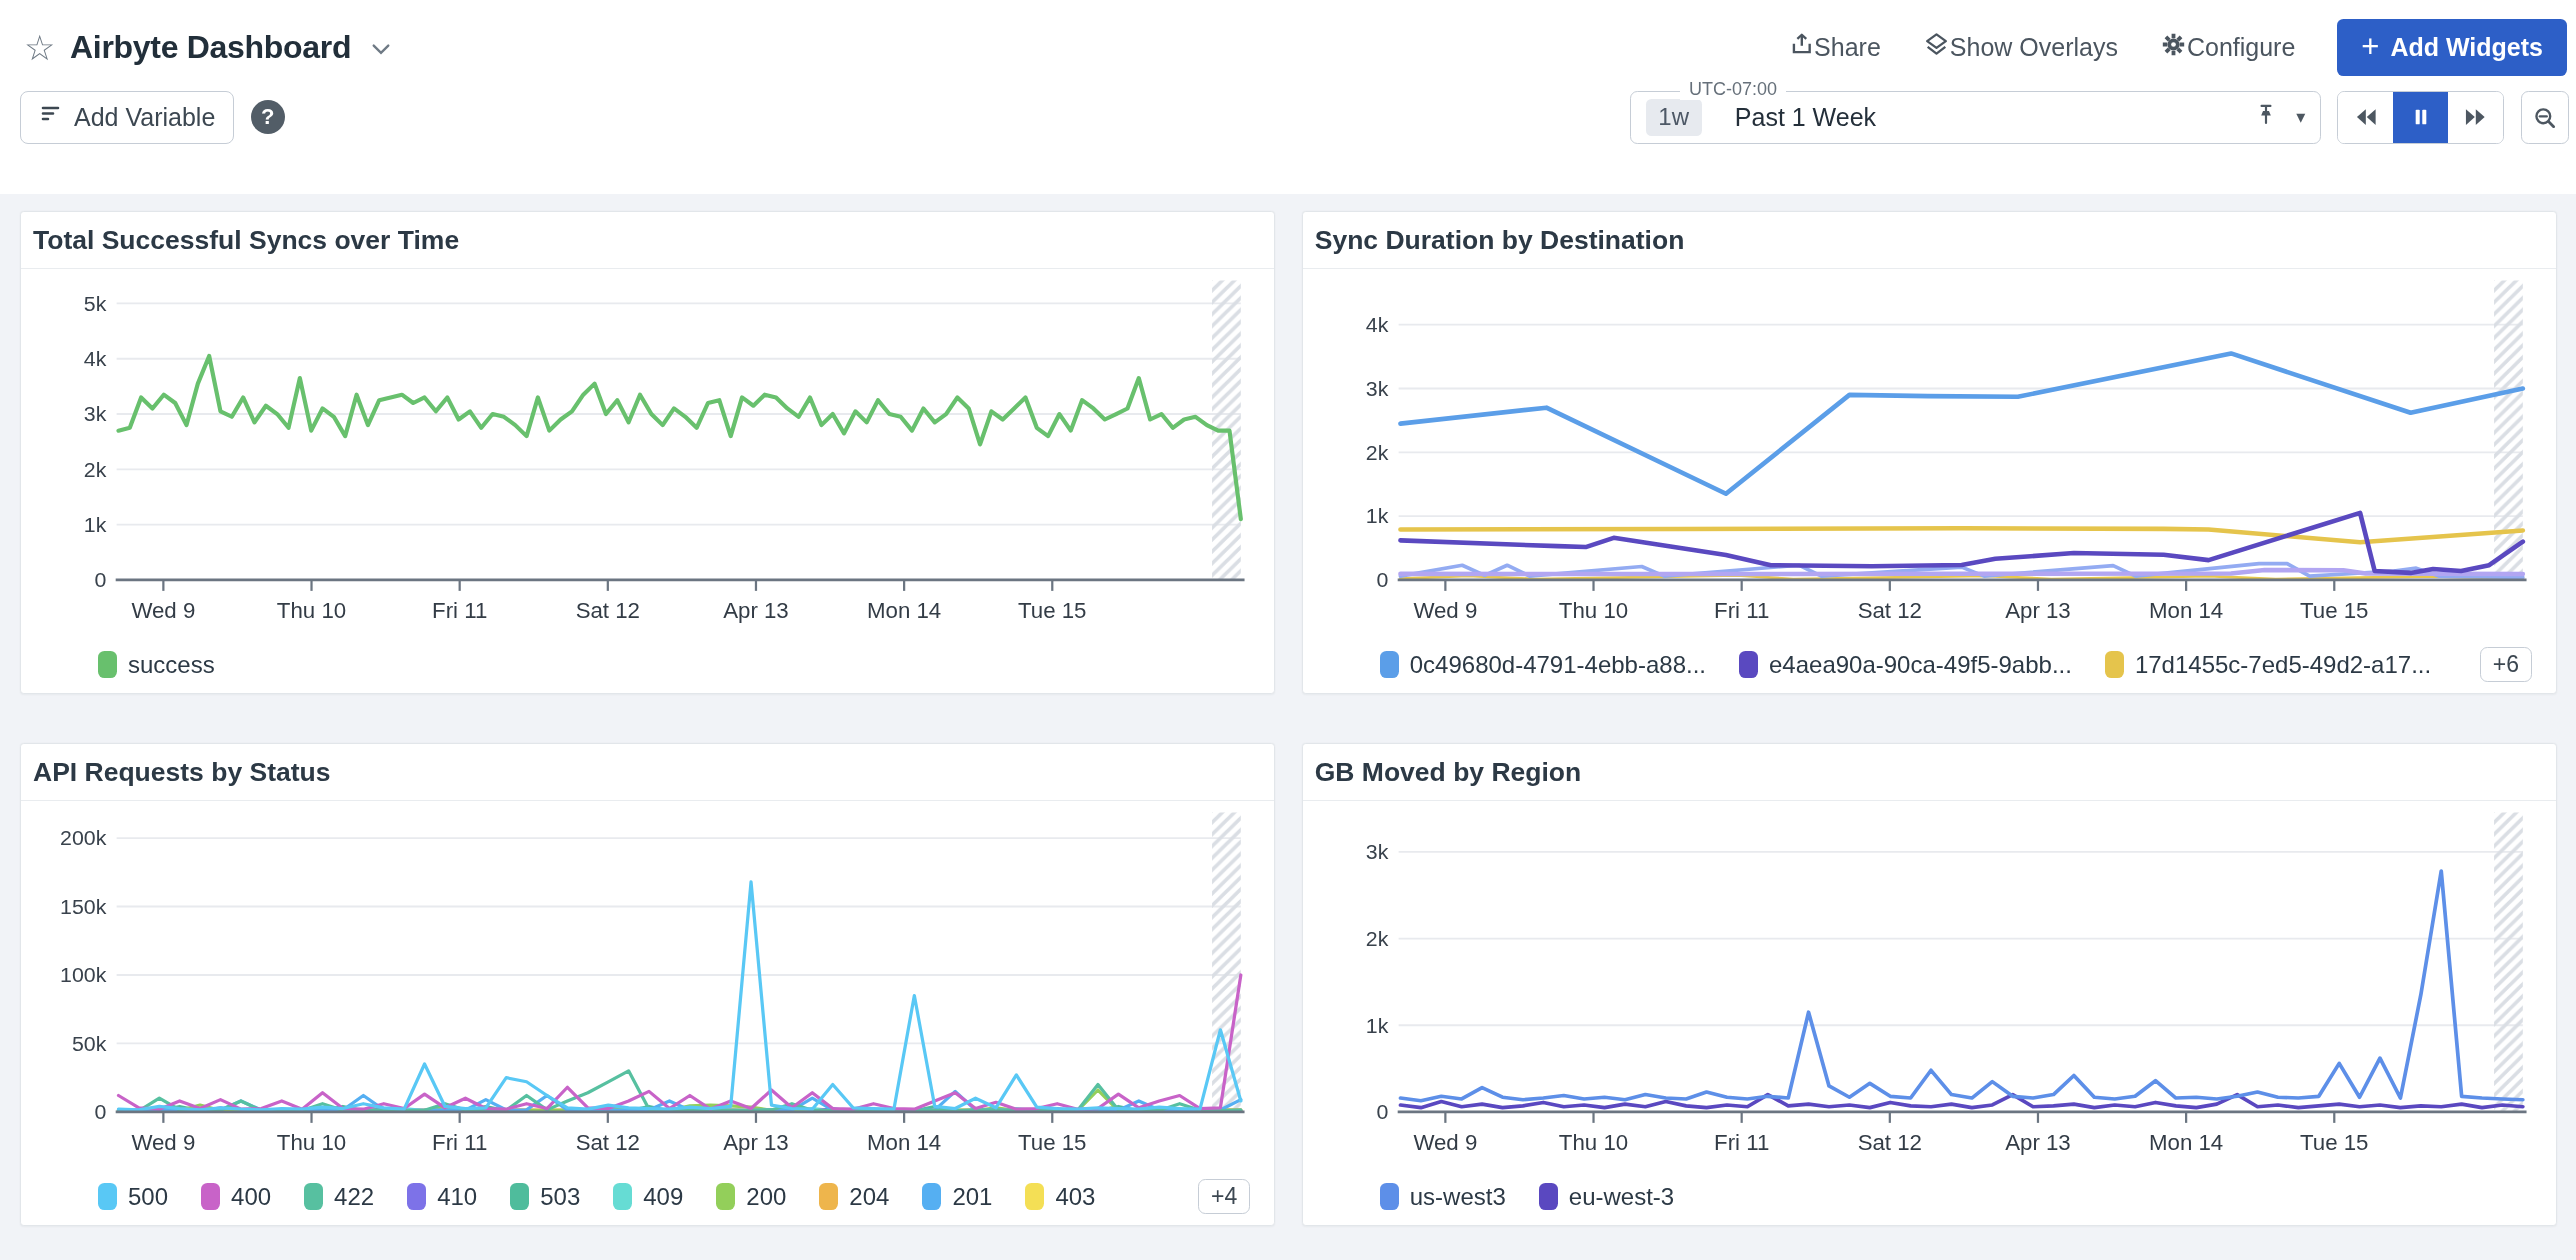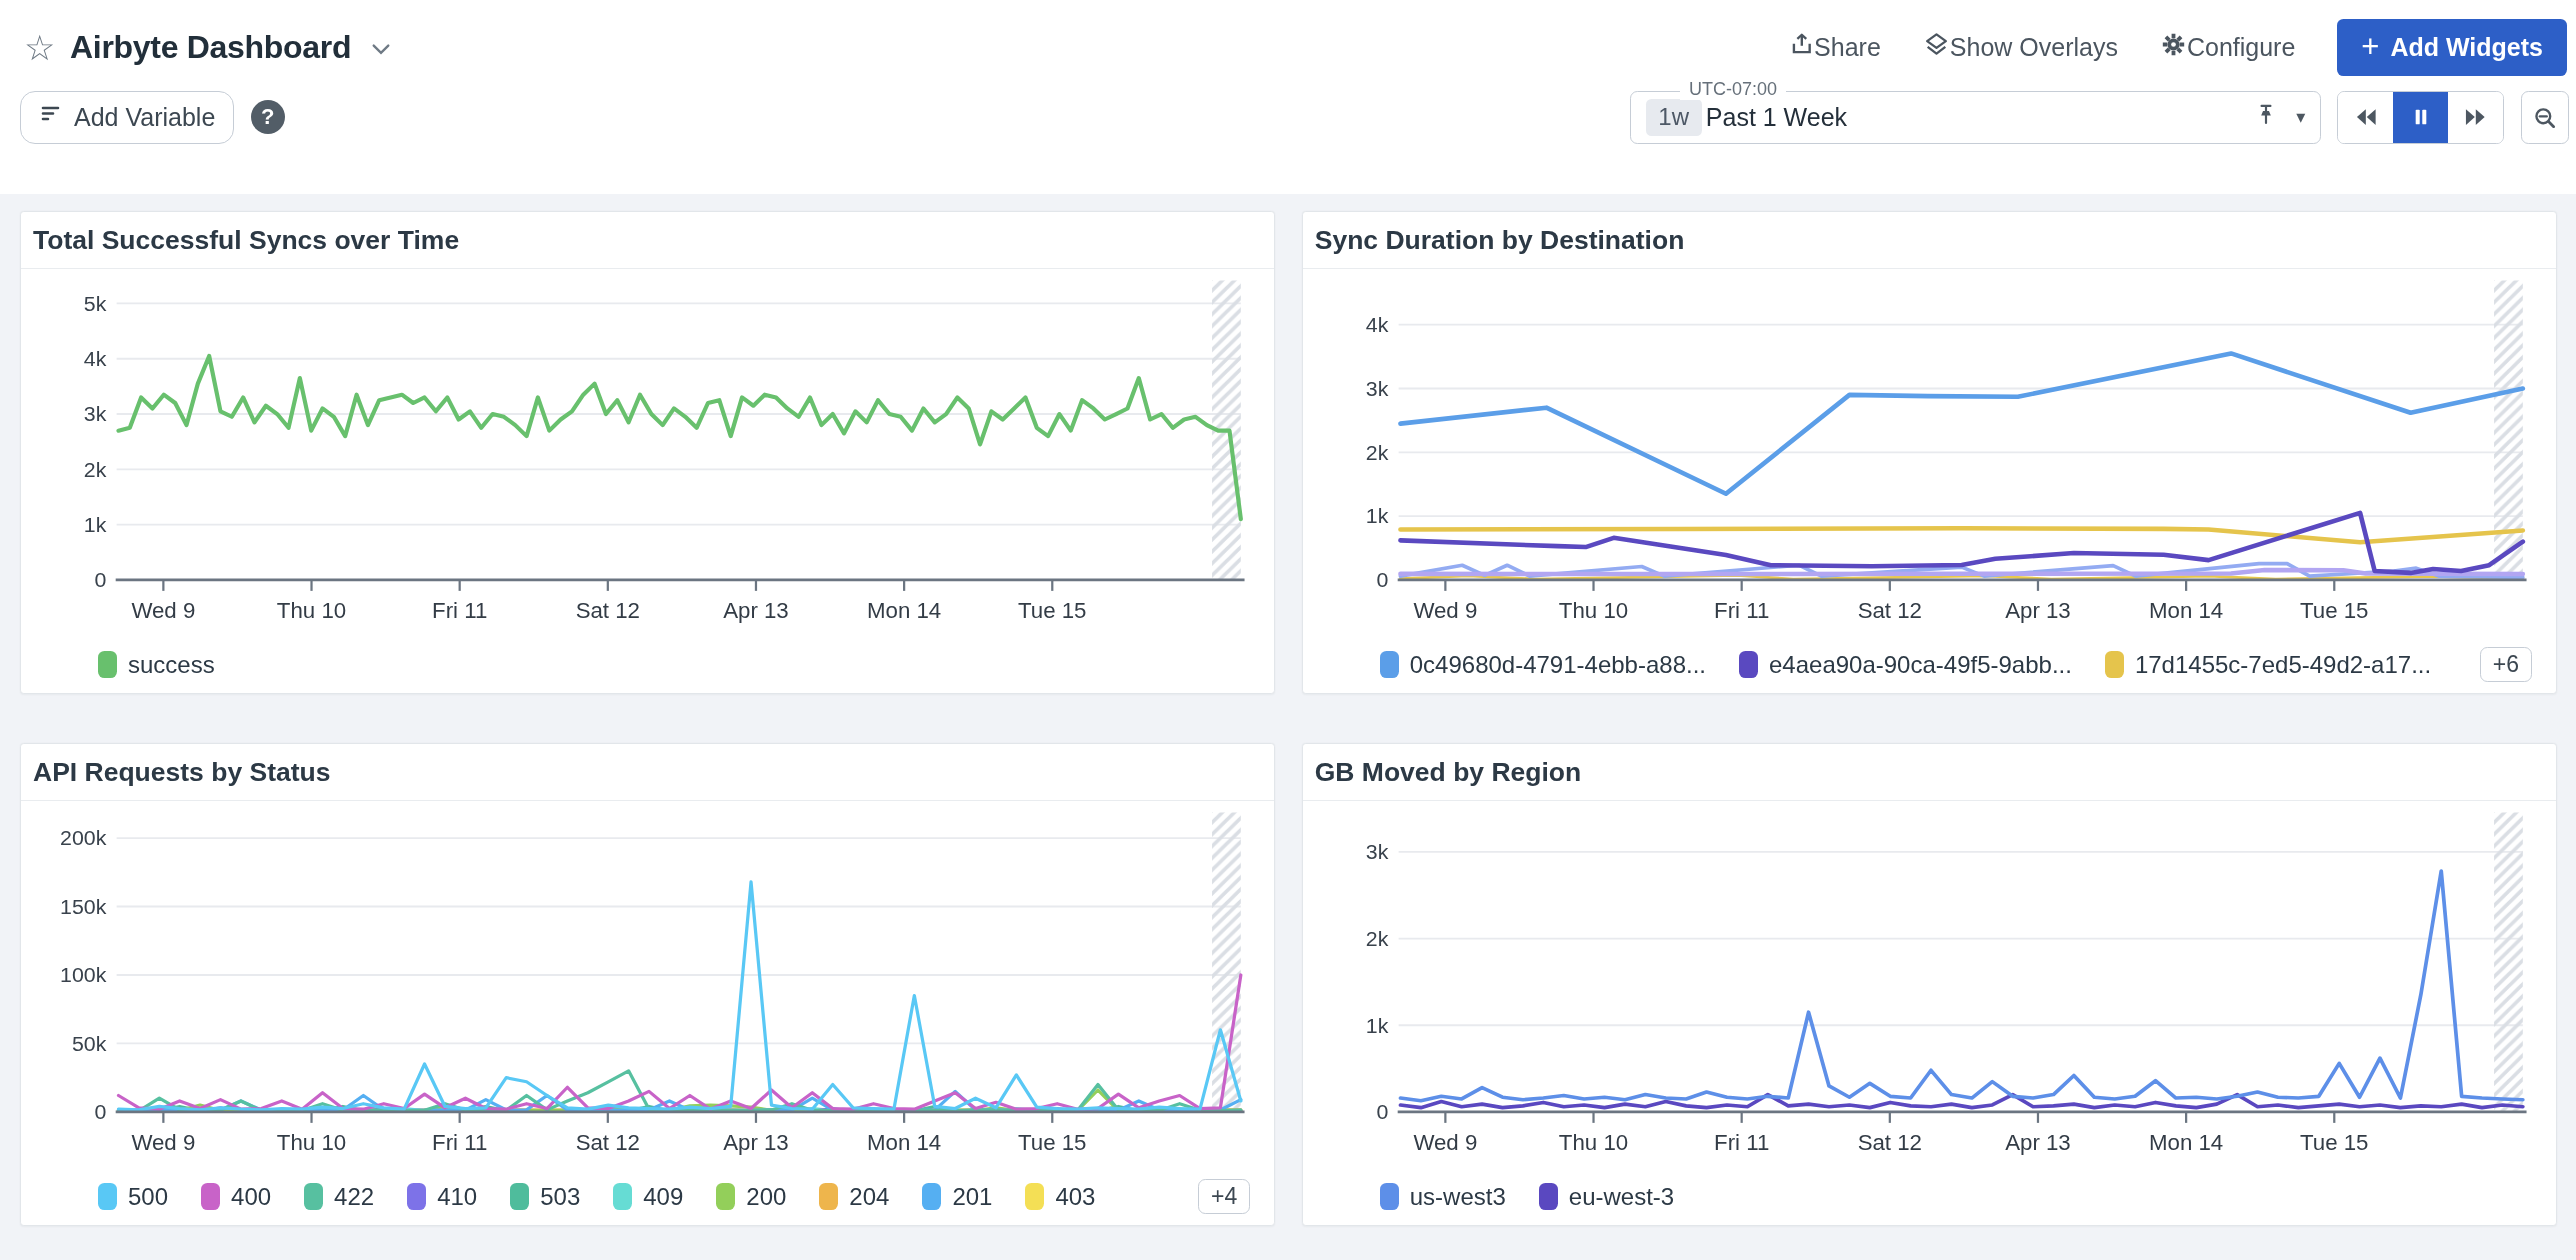--- a/index.html
+++ b/index.html
@@ -17,33 +17,33 @@
   .actions { display:flex; align-items:center; gap:42px; }
   .act-btn { display:flex; align-items:center; background:none; border:none;
              font-family:inherit; font-size:25px; color:#4b555f; cursor:pointer; }
   .btn-primary { display:flex; align-items:center; gap:11px; background:#2d5fc7; color:#fff;
                  border:none; border-radius:6.4px; height:57px; padding:0 24px;
                  font-family:inherit; font-size:25px; font-weight:600; cursor:pointer; }
   .btn-primary .plus { font-size:31px; font-weight:400; line-height:1; margin-top:-2.7px; }
 
   .row2 { display:flex; align-items:center; padding:0 7.3px 0 20px; margin-top:12.8px; height:55px; }
   .btn-outline { display:flex; align-items:center; gap:11px; background:#fff;
-                 border:1.4px solid #c6cdd6; border-radius:15px; height:53px; padding:0 18px;
+                 border:1.4px solid #c6cdd6; border-radius:8px; height:53px; padding:0 18px;
                  font-family:inherit; font-size:25px; color:#3c4751; cursor:pointer; }
   .help-circle { width:34px; height:34px; border-radius:50%; background:#525d67; color:#fff;
                  display:flex; align-items:center; justify-content:center;
                  font-size:22px; font-weight:700; margin-left:16.4px; cursor:pointer; }
   .right-cluster { display:flex; align-items:center; gap:16.4px; }
   .timepicker { position:relative; display:flex; align-items:center; width:691px; height:53px;
                 background:#fff; border:1.4px solid #c6cdd6; border-radius:7.3px;
                 padding:0 14.6px; cursor:pointer; }
   .tz-label { position:absolute; top:-12.8px; left:49px; background:#fff; padding:0 9px;
               font-size:18px; color:#66707a; }
   .range-pill { background:#e7eaef; border-radius:5.5px; padding:4.6px 12.8px; font-size:24px;
-                color:#4d5866; margin-right:4px; }
+                color:#4d5866; margin-right:33px; }
   .range-text { font-size:25px; color:#242f3a; flex:1; }
   .caret-down { font-size:18px; color:#4d5761; margin-left:18px; }
   .navgroup { display:flex; align-items:stretch; height:53px; border:1.4px solid #c6cdd6;
               border-radius:7.3px; overflow:hidden; background:#fff; }
   .nav-btn { width:55px; border:none; background:#fff; display:flex; align-items:center;
              justify-content:center; cursor:pointer; }
   .nav-btn.active { background:#2d5fc7; }
   .sq-btn { width:48px; height:53px; border:1.4px solid #c6cdd6; border-radius:7.3px;
             background:#fff; display:flex; align-items:center; justify-content:center; cursor:pointer; }
 

